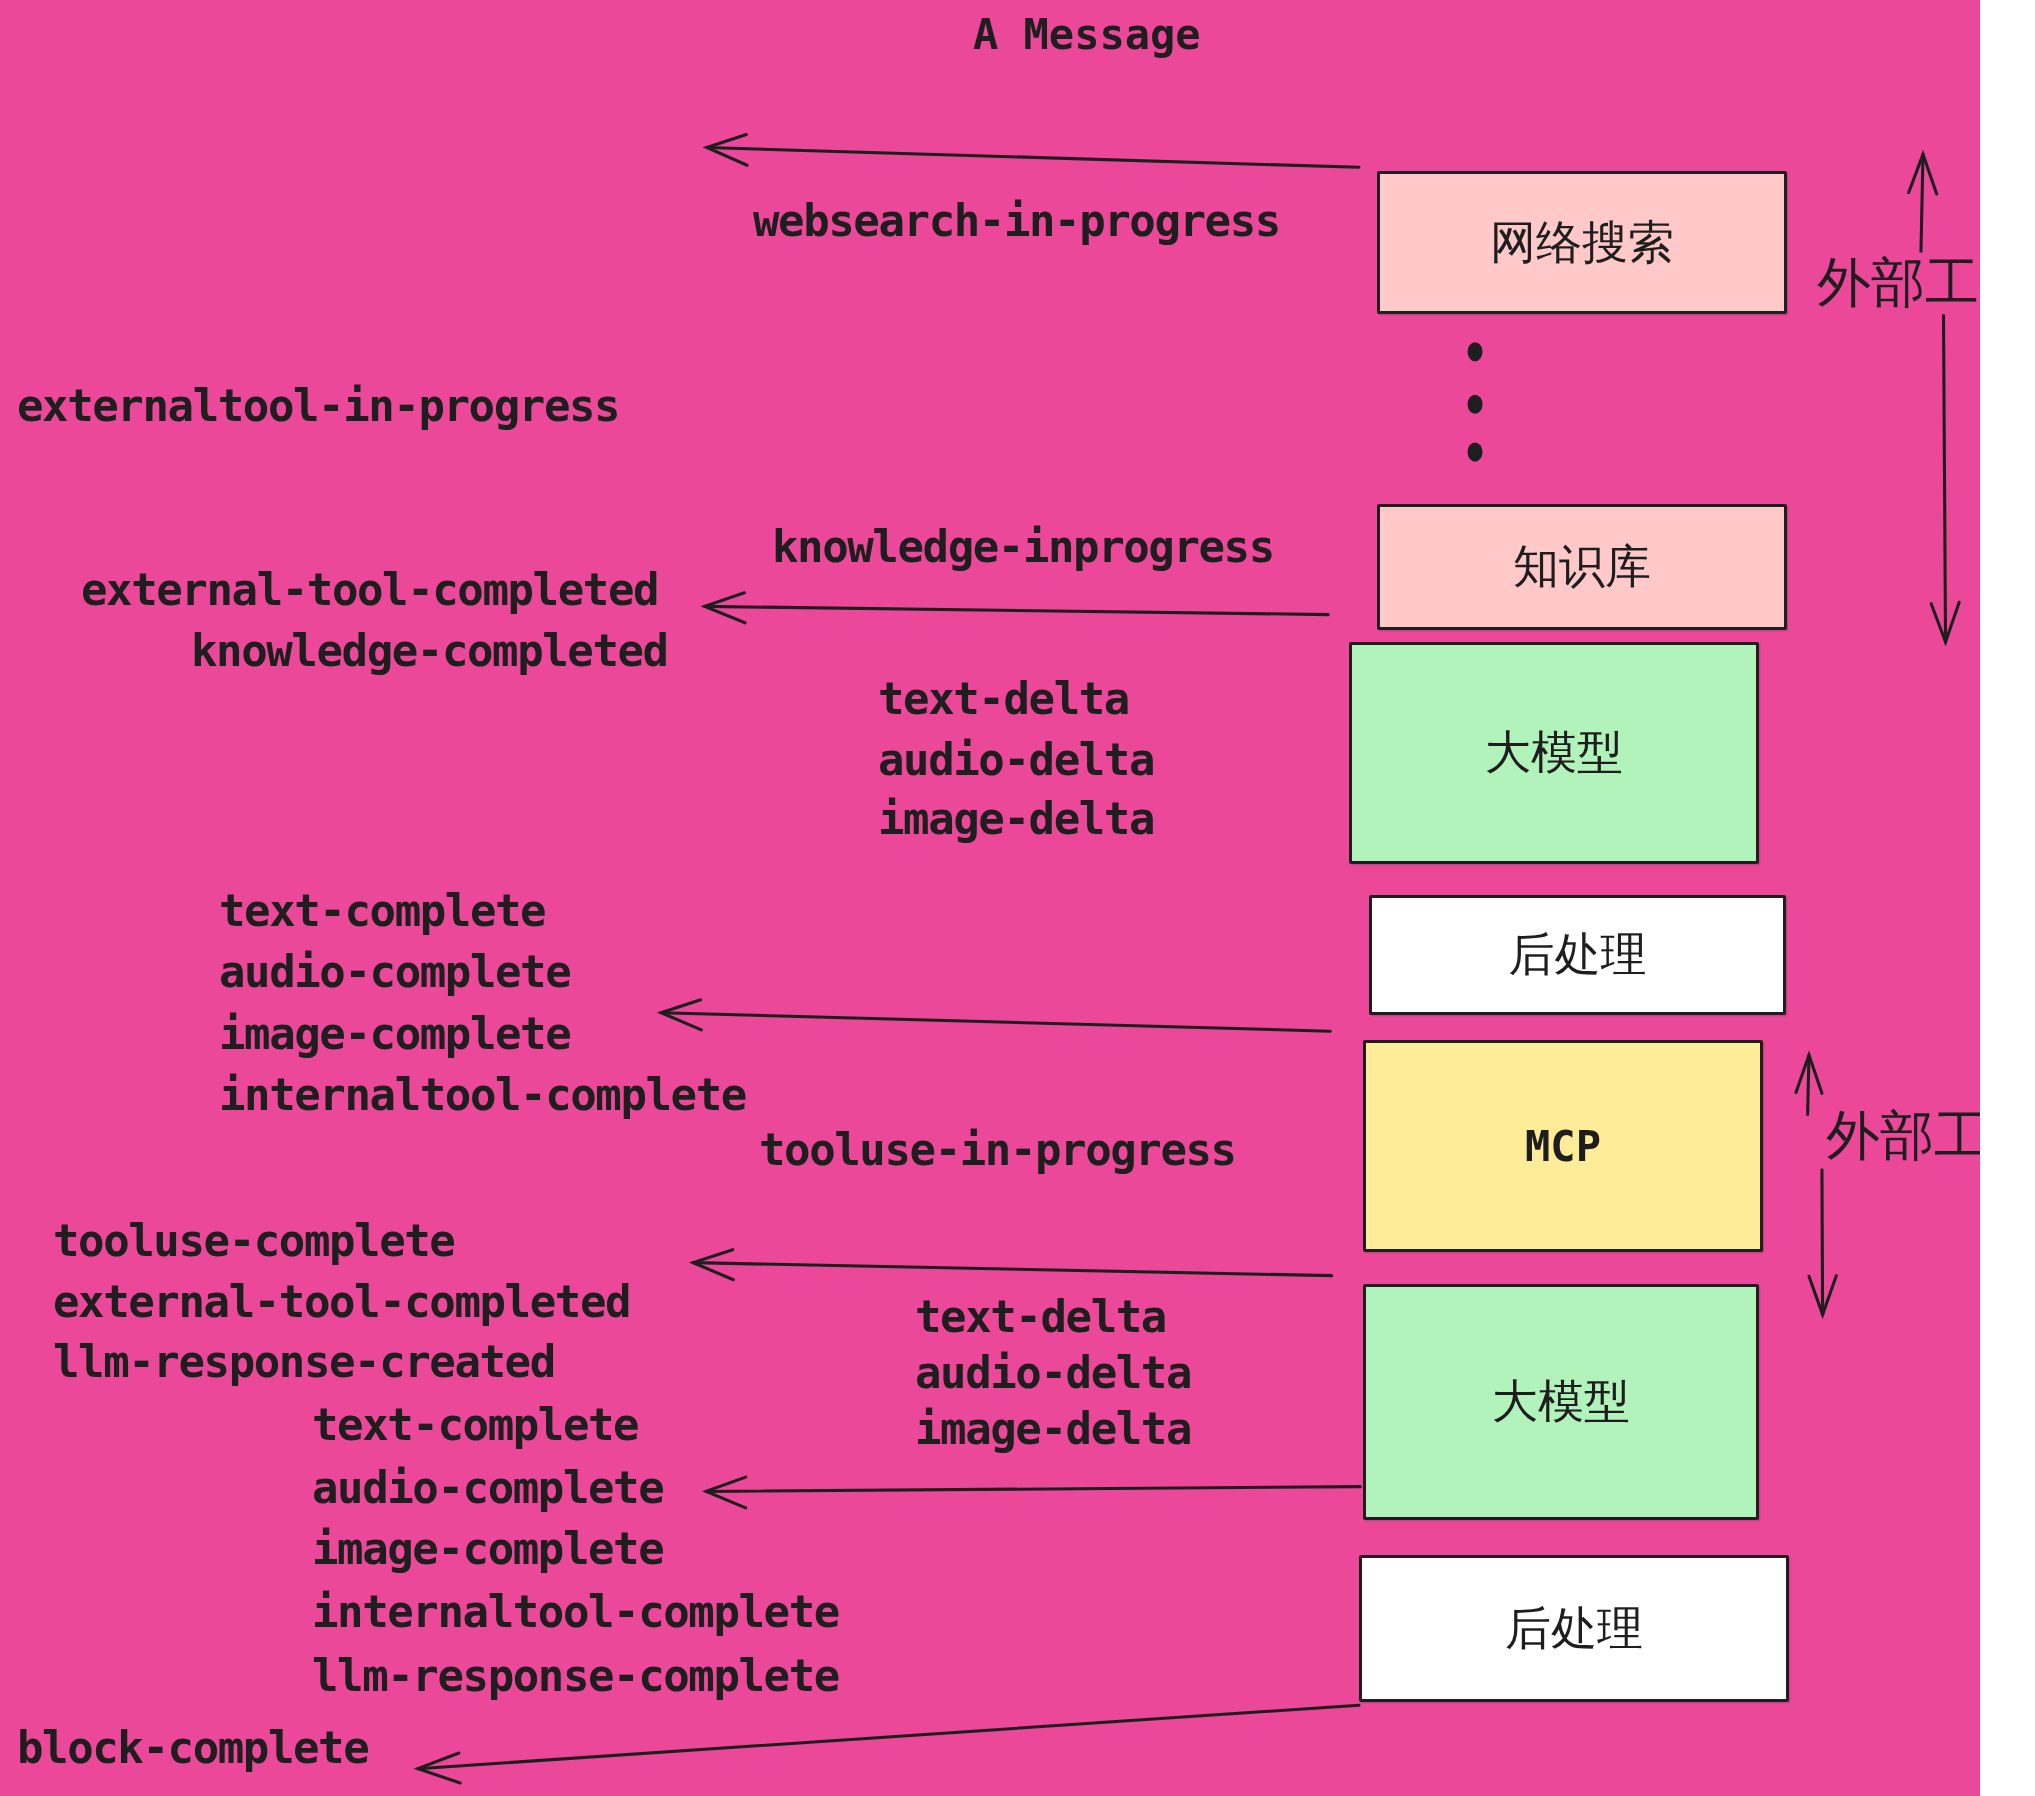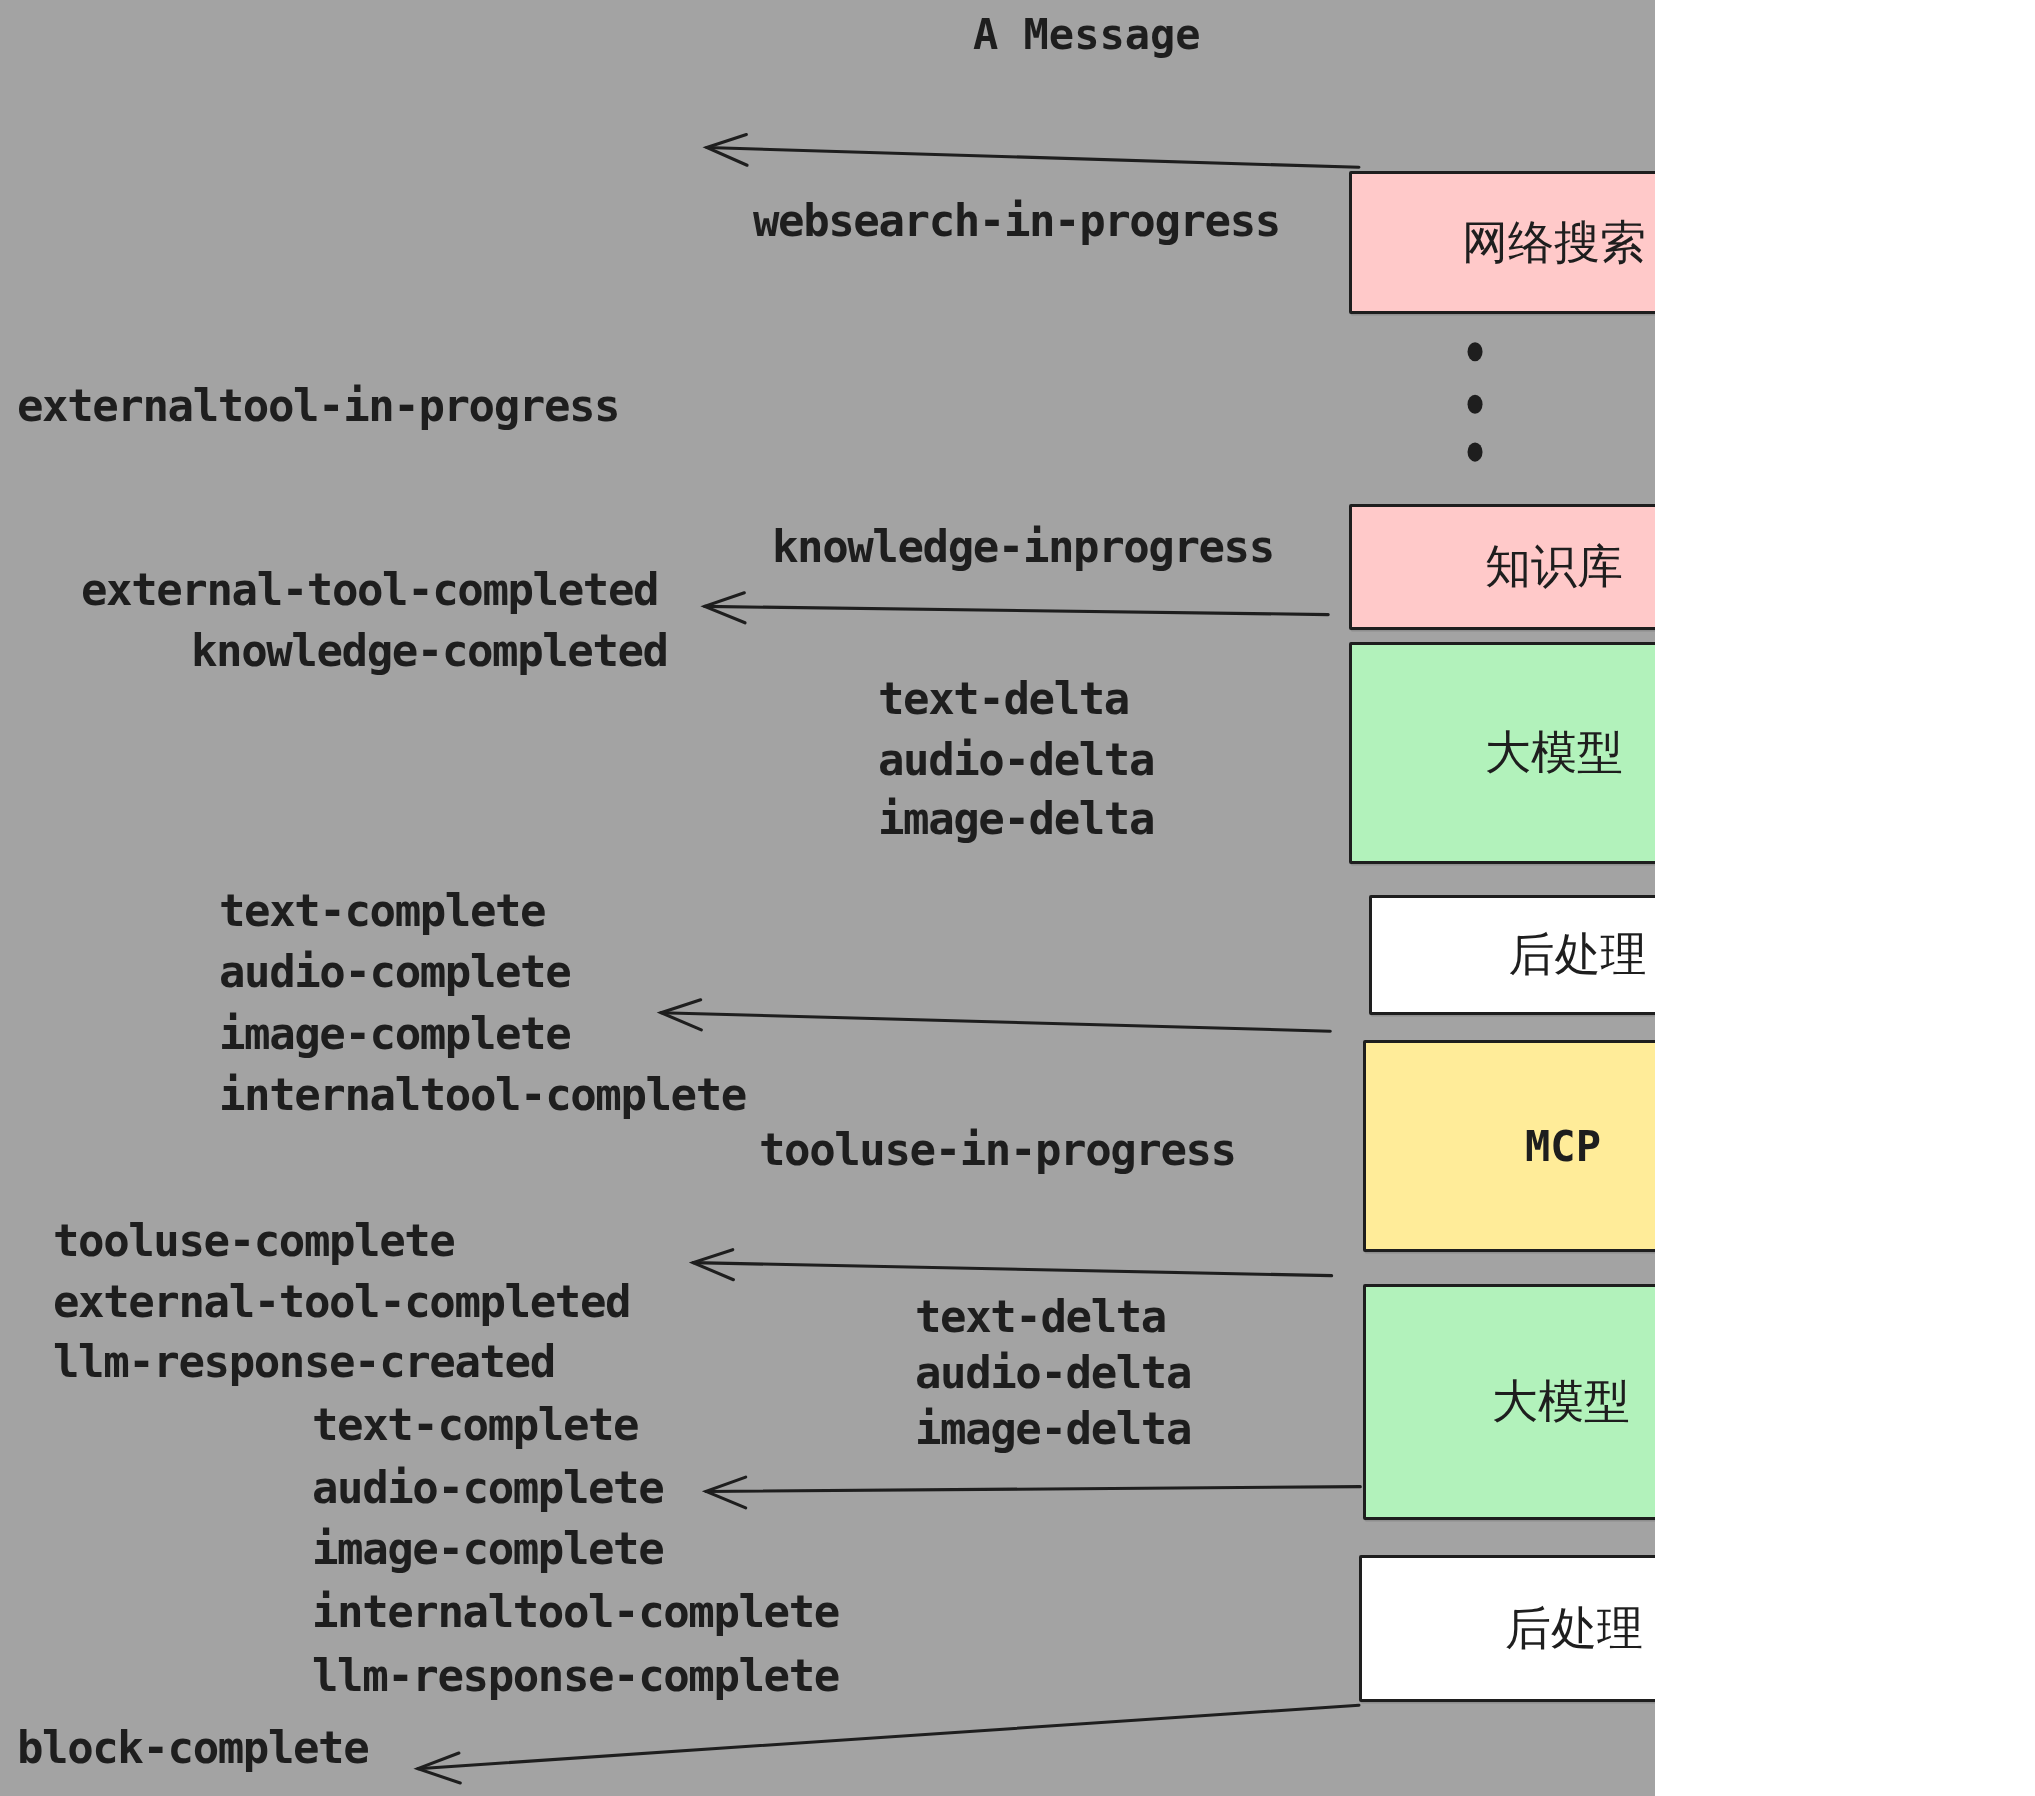--- a/index.html
+++ b/index.html
@@ -1,38 +1,38 @@
 <!DOCTYPE html>
 <html style="font-size:11px"><head>
 <meta charset="utf-8">
 <style>
   html,body { margin:0; padding:0; background:#ffffff; }
   #canvas {
-    position:relative; width:1655px; height:1796px; background:#a3a3a3;
+    position:relative; width:1980px; height:1796px; background:#ec4899;
     font-family:"DejaVu Sans Mono", monospace; color:#1e1e1e; overflow:hidden;
   }
   .title {
     position:absolute; transform:translateY(-50%);
     font-size:42px; font-weight:bold; white-space:nowrap;
     font-family:"DejaVu Sans Mono", monospace;
   }
   .evt {
     position:absolute; transform:translateY(-50%);
     font-size:44px; font-weight:bold; white-space:nowrap; letter-spacing:-1.4px;
     font-family:"DejaVu Sans Mono", monospace; color:#1e1e1e;
   }
   .box {
     position:absolute; box-sizing:border-box;
     border:3.4px solid #1e1e1e; border-radius:2px;
     display:flex; align-items:center; justify-content:center;
     font-size:46px; color:#1e1e1e;
     font-family:"DejaVu Sans", sans-serif;
     box-shadow:1.4px 1.4px 0 rgba(30,30,30,0.15);
   }
-  .box.pink   { background:#ffc9c9; }
+  .box.pink   { background:#ffc9c9;margin-left:28px; }
   .box.green  { background:#b2f2bb; }
   .box.yellow { background:#ffec99; }
   .box.white  { background:#ffffff; }
   .box.mono-label { font-family:"DejaVu Sans Mono", monospace; font-weight:bold; font-size:42px; }
   .side-label {
     position:absolute; transform:translateY(-50%);
     font-size:54px; white-space:nowrap;
     font-family:"DejaVu Sans", sans-serif; color:#1e1e1e;
   }
   svg.overlay { position:absolute; left:0; top:0; width:2035px; height:1796px; }

